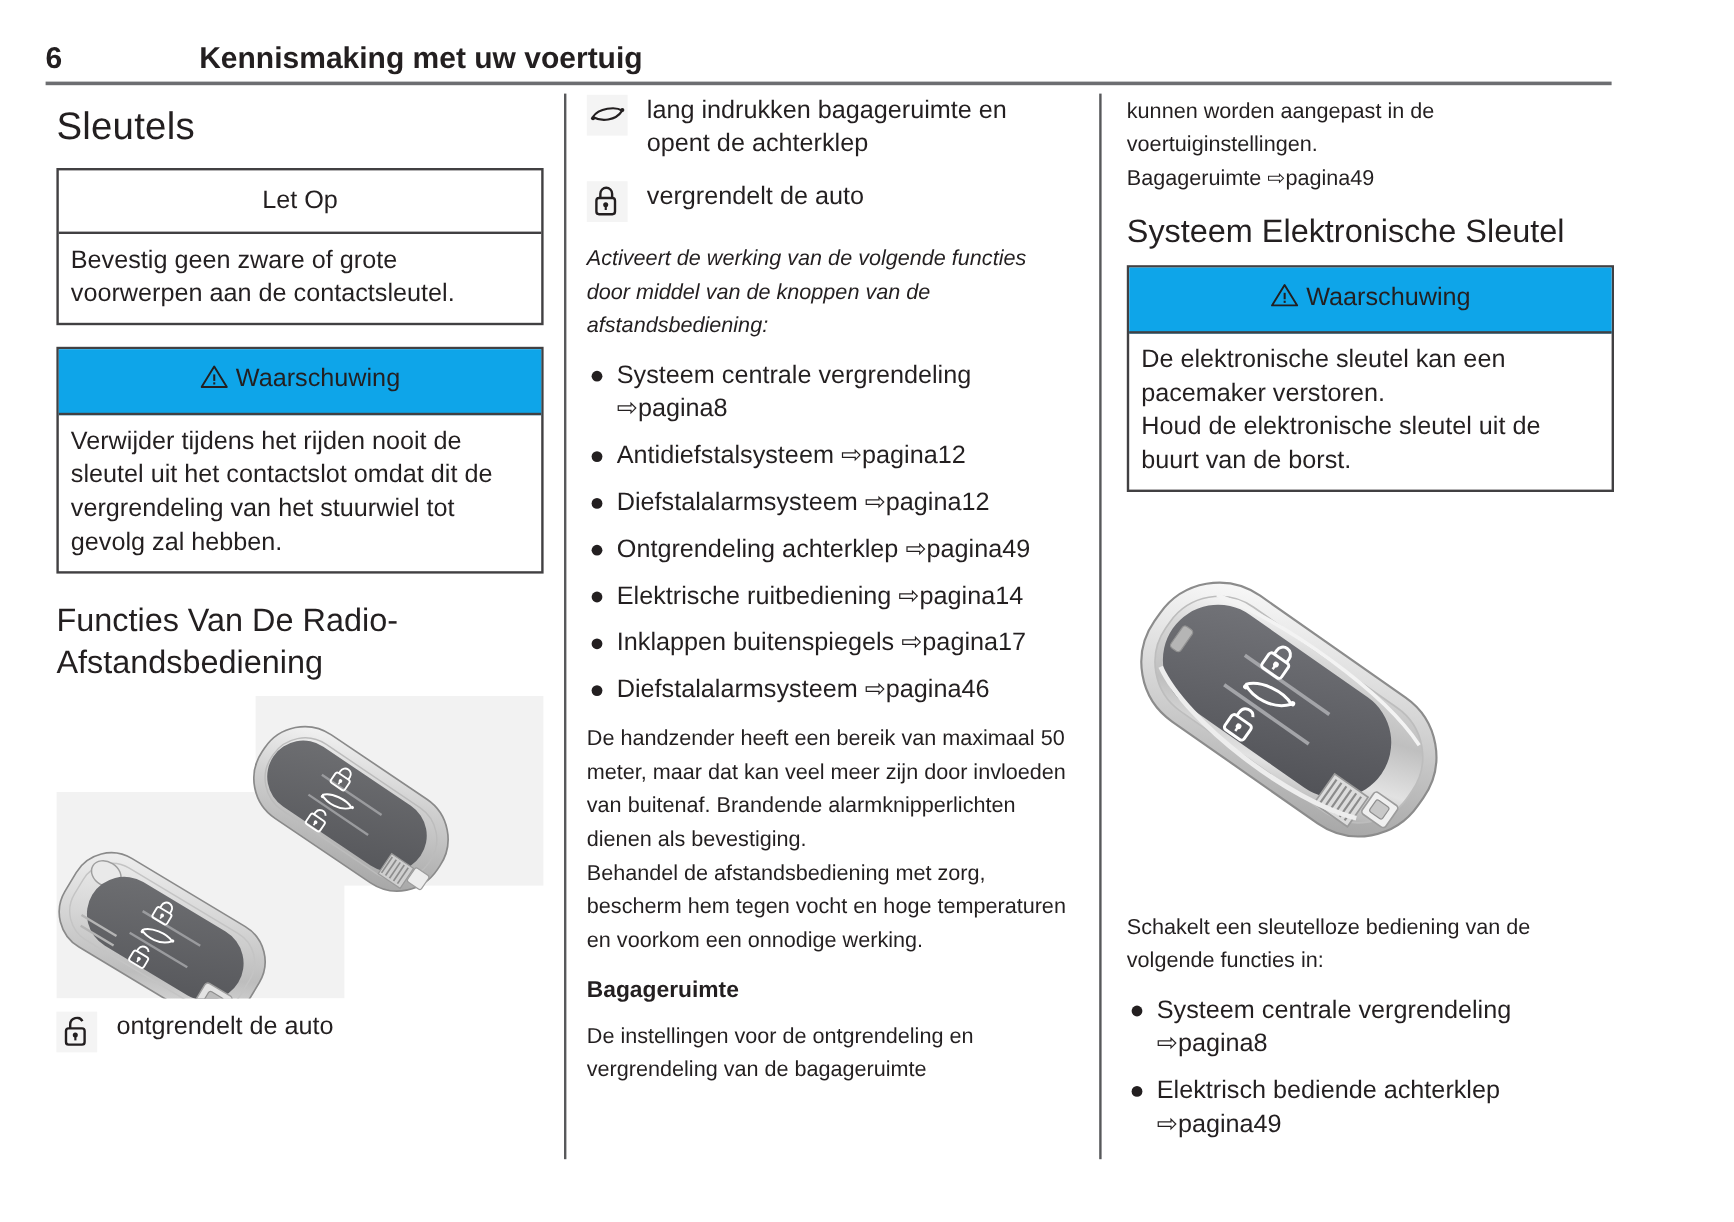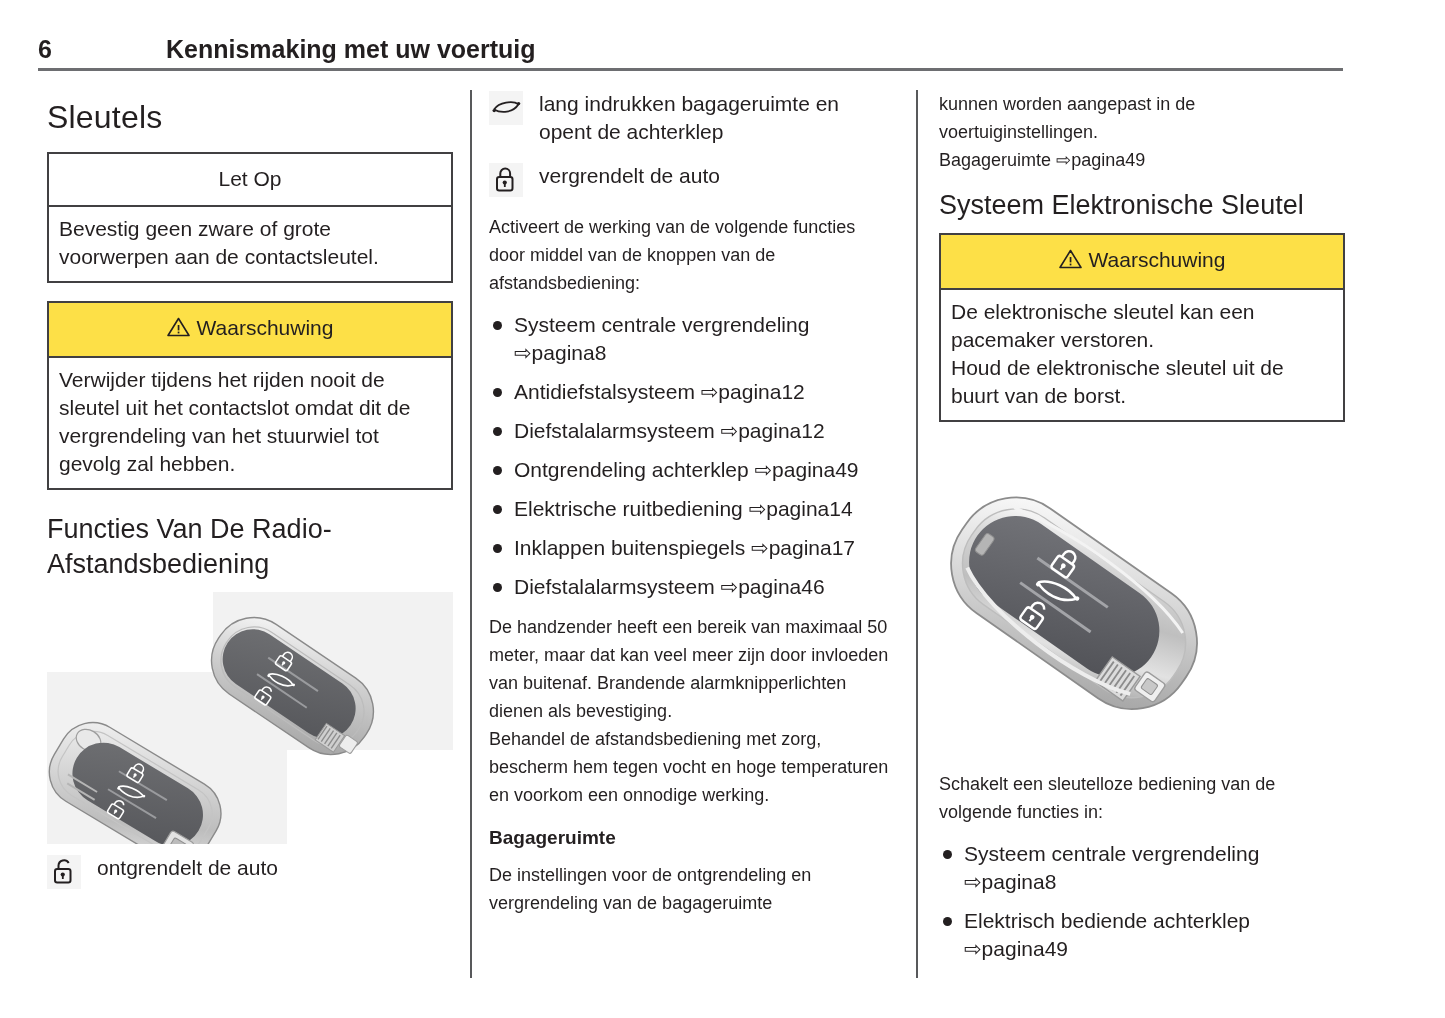--- a/index.html
+++ b/index.html
@@ -52,21 +52,21 @@
     top: 68px;
     width: 1305px;
     height: 3px;
     background: #6d6e71;
   }
 
   
   .columns {
     position: absolute;
     left: 0;
-    top: 90px;
+    top: 78px;
     width: 1445px;
     height: 900px;
   }
   .col {
     position: absolute;
     top: 0;
     box-sizing: border-box;
   }
   .col-left  { left: 47px;  width: 406px; }
   .col-mid   { left: 489px; width: 406px; }
@@ -117,21 +117,21 @@
     background: #ffffff;
   }
   .box-head {
     text-align: center;
     font-size: 21px;
     font-weight: normal;
     line-height: 26px;
     padding: 12px 8px 13px 8px;
     border-bottom: 2px solid #414042;
   }
-  .box-head.grey { background: #fde047; }
+  .box-head.grey { background: #0ea5e9; }
   .box-body {
     font-size: 21px;
     line-height: 28px;
     padding: 8px 10px 10px 10px;
   }
   .warn-tri {
     display: inline-block;
     vertical-align: -2px;
     margin-right: 7px;
   }
@@ -375,21 +375,21 @@
           <svg width="22" height="26" viewBox="0 0 22 26" aria-hidden="true">
             <path d="M5.3 10 V6.4 a4.9 4.9 0 0 1 9.8 0 V10" fill="none" stroke="#231f20" stroke-width="2"></path>
             <rect x="2" y="10" width="15.5" height="13.5" rx="2.2" fill="none" stroke="#231f20" stroke-width="2"></rect>
             <circle cx="9.75" cy="15.6" r="2.1" fill="#231f20"></circle>
             <rect x="8.9" y="15.6" width="1.8" height="4.4" fill="#231f20"></rect>
           </svg>
         </span>
         <span class="legend-text">vergrendelt de auto</span>
       </div>
 
-      <p class="body" style="margin-top:6px;">Activeert de werking van de volgende functies door middel van de knoppen van de afstandsbediening:</p>
+      <p class="body" style="margin-top:6px;font-style:italic;">Activeert de werking van de volgende functies door middel van de knoppen van de afstandsbediening:</p>
 
       <ul class="bullets">
         <li>
           <span>Systeem centrale vergrendeling</span>
           <span class="ref-line arrow-ref">⇨pagina8</span>
         </li>
         <li>
           <span>Antidiefstalsysteem</span>
           <span class="arrow-ref">⇨pagina12</span>
         </li>

